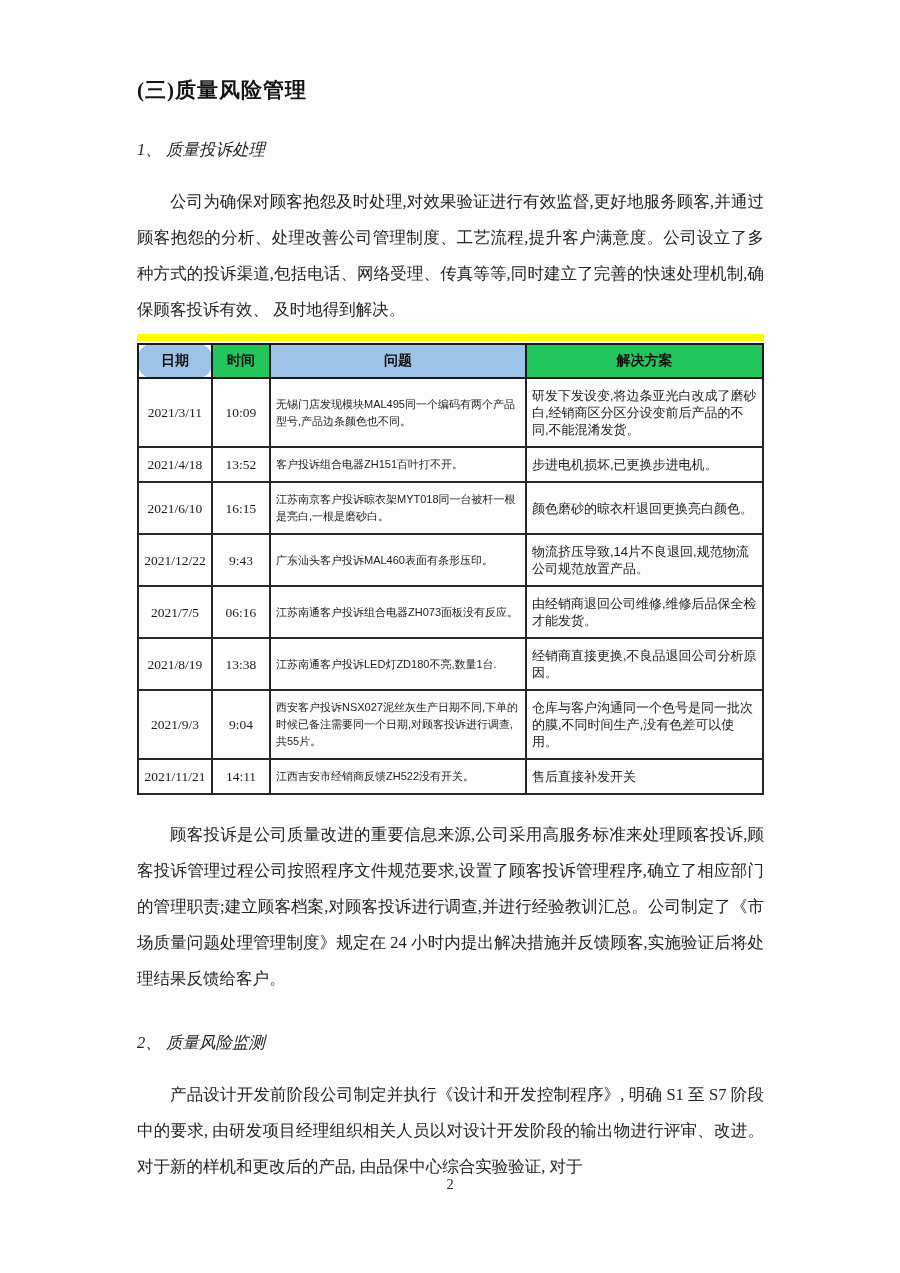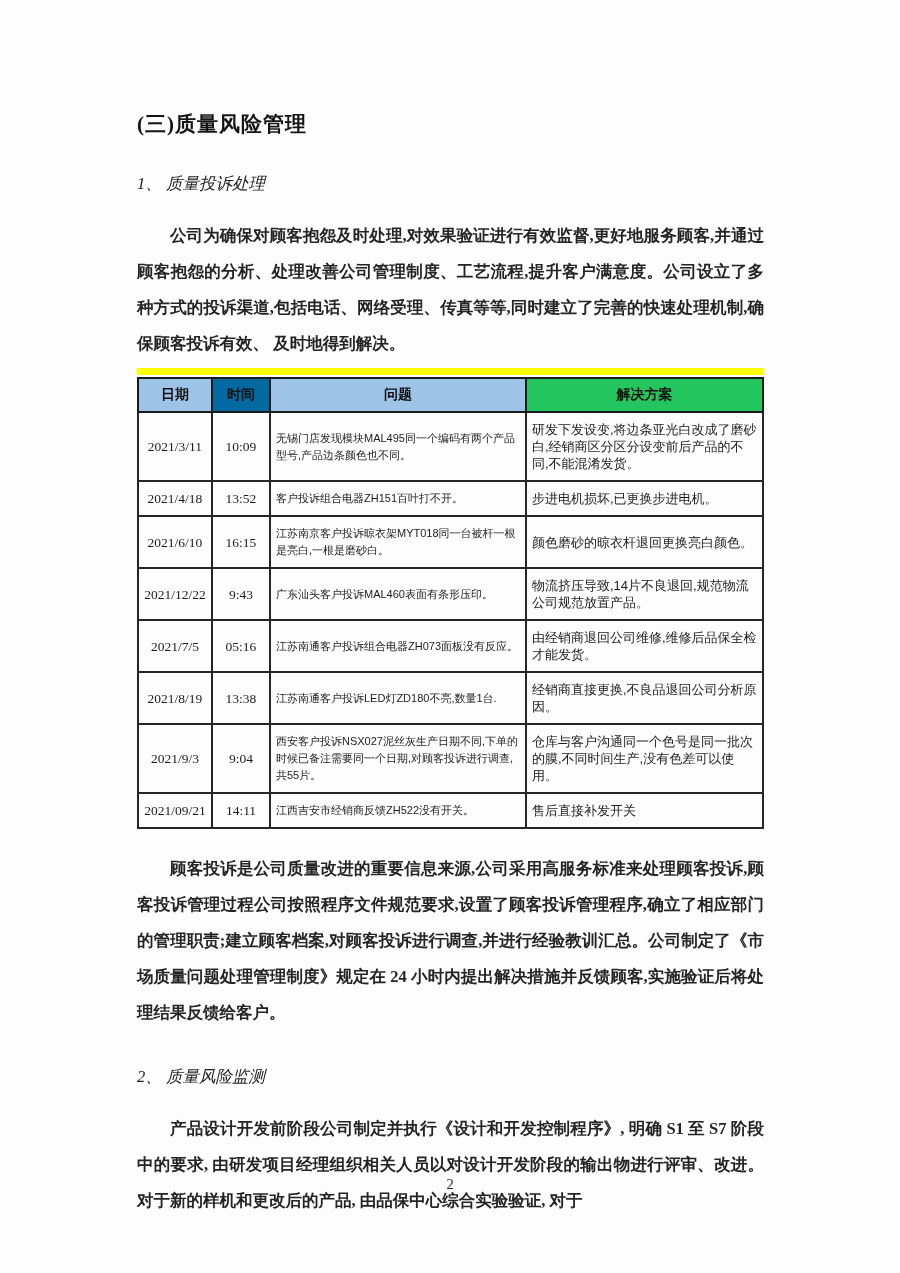--- a/index.html
+++ b/index.html
@@ -14,21 +14,21 @@
     color: #1f1f1f;
   }
   .content {
     position: absolute;
     left: 137px;
     top: 0;
     width: 627px;
   }
   .section-heading {
     margin: 0;
-    padding-top: 110px;
+    padding-top: 76px;
     font-size: 21px;
     line-height: 28px;
     font-weight: bold;
     letter-spacing: 1px;
     color: #141414;
   }
   .subsection-heading {
     margin: 34px 0 0 0;
     font-size: 16.5px;
     line-height: 24px;
@@ -36,21 +36,20 @@
     color: #222;
     font-style: italic;
   }
   .para {
     margin: 22px 0 0 0;
     font-size: 16.5px;
     line-height: 36px;
     text-align: justify;
     text-indent: 2em;
     color: #242424;
-    font-weight: bold;
   }
   .table-wrap { margin-top: 6px; }
   .yellow-bar {
     height: 7px;
     background: #ffff00;
     margin-bottom: 2px;
   }
   table.complaints {
     width: 100%;
     border-collapse: collapse;
@@ -101,22 +100,22 @@
 
     <h2 class="subsection-heading">1、 质量投诉处理</h2>
 
     <p class="para">公司为确保对顾客抱怨及时处理,对效果验证进行有效监督,更好地服务顾客,并通过顾客抱怨的分析、处理改善公司管理制度、工艺流程,提升客户满意度。公司设立了多种方式的投诉渠道,包括电话、网络受理、传真等等,同时建立了完善的快速处理机制,确保顾客投诉有效、 及时地得到解决。</p>
 
     <div class="table-wrap">
       <div class="yellow-bar" style="background: rgb(255, 255, 0);"></div>
       <table class="complaints">
         <thead>
           <tr id="thead-row">
-              <th class="th-date" style="background: rgb(157, 195, 230);">日期</th>
-              <th class="th-time" style="background: #0369a1;">时间</th>
+              <th class="th-date" style="background: rgb(157, 195, 230); border-radius: 14px;">日期</th>
+              <th class="th-time" style="background: #22c55e;">时间</th>
               <th class="th-problem" style="background: rgb(157, 195, 230); margin-top: 46px;">问题</th>
               <th class="th-solution" style="background: #22c55e;">解决方案</th>
             </tr>
         </thead>
         <tbody id="tbody">
             <tr>
               <td class="col-date">2021/3/11</td>
               <td class="col-time">10:09</td>
               <td class="col-problem">无锡门店发现模块MAL495同一个编码有两个产品型号,产品边条颜色也不同。</td>
               <td class="col-solution">研发下发设变,将边条亚光白改成了磨砂白,经销商区分区分设变前后产品的不同,不能混淆发货。</td>
@@ -134,38 +133,38 @@
               <td class="col-solution">颜色磨砂的晾衣杆退回更换亮白颜色。</td>
             </tr>
             <tr>
               <td class="col-date">2021/12/22</td>
               <td class="col-time">9:43</td>
               <td class="col-problem">广东汕头客户投诉MAL460表面有条形压印。</td>
               <td class="col-solution">物流挤压导致,14片不良退回,规范物流公司规范放置产品。</td>
             </tr>
             <tr>
               <td class="col-date">2021/7/5</td>
-              <td class="col-time">05:16</td>
+              <td class="col-time">06:16</td>
               <td class="col-problem">江苏南通客户投诉组合电器ZH073面板没有反应。</td>
               <td class="col-solution">由经销商退回公司维修,维修后品保全检才能发货。</td>
             </tr>
             <tr>
               <td class="col-date">2021/8/19</td>
               <td class="col-time">13:38</td>
               <td class="col-problem">江苏南通客户投诉LED灯ZD180不亮,数量1台.</td>
               <td class="col-solution">经销商直接更换,不良品退回公司分析原因。</td>
             </tr>
             <tr>
               <td class="col-date">2021/9/3</td>
               <td class="col-time">9:04</td>
               <td class="col-problem">西安客户投诉NSX027泥丝灰生产日期不同,下单的时候已备注需要同一个日期,对顾客投诉进行调查,共55片。</td>
               <td class="col-solution">仓库与客户沟通同一个色号是同一批次的膜,不同时间生产,没有色差可以使用。</td>
             </tr>
             <tr>
-              <td class="col-date">2021/09/21</td>
+              <td class="col-date">2021/11/21</td>
               <td class="col-time">14:11</td>
               <td class="col-problem">江西吉安市经销商反馈ZH522没有开关。</td>
               <td class="col-solution">售后直接补发开关</td>
             </tr>
           </tbody>
       </table>
     </div>
 
     <p class="para">顾客投诉是公司质量改进的重要信息来源,公司采用高服务标准来处理顾客投诉,顾客投诉管理过程公司按照程序文件规范要求,设置了顾客投诉管理程序,确立了相应部门的管理职责;建立顾客档案,对顾客投诉进行调查,并进行经验教训汇总。公司制定了《市场质量问题处理管理制度》规定在 24 小时内提出解决措施并反馈顾客,实施验证后将处理结果反馈给客户。</p>
 

